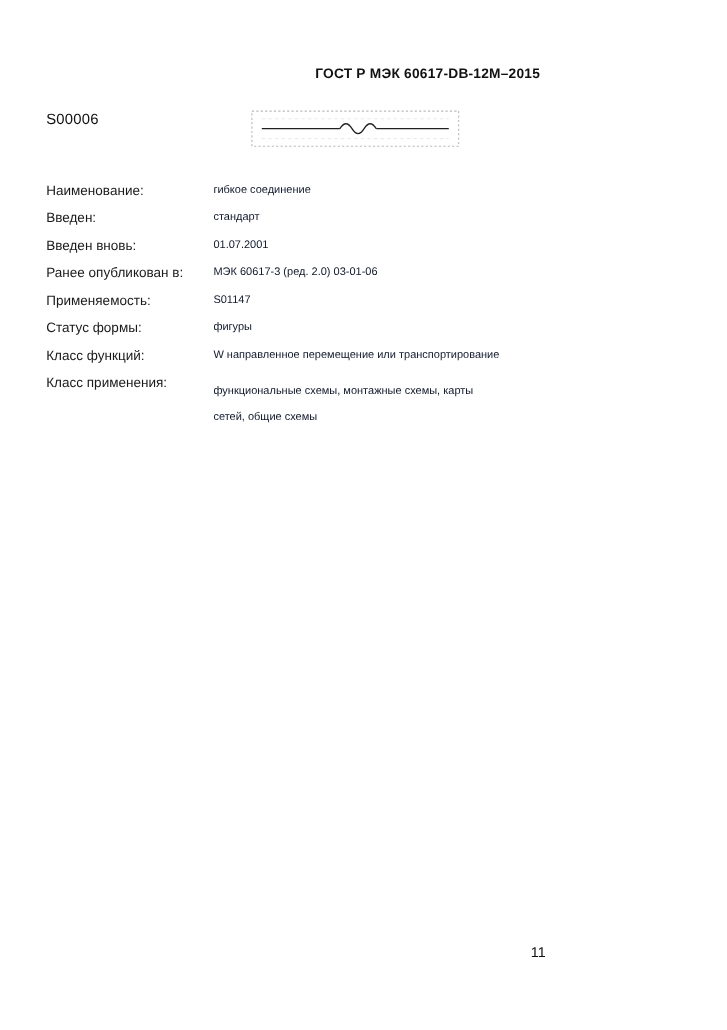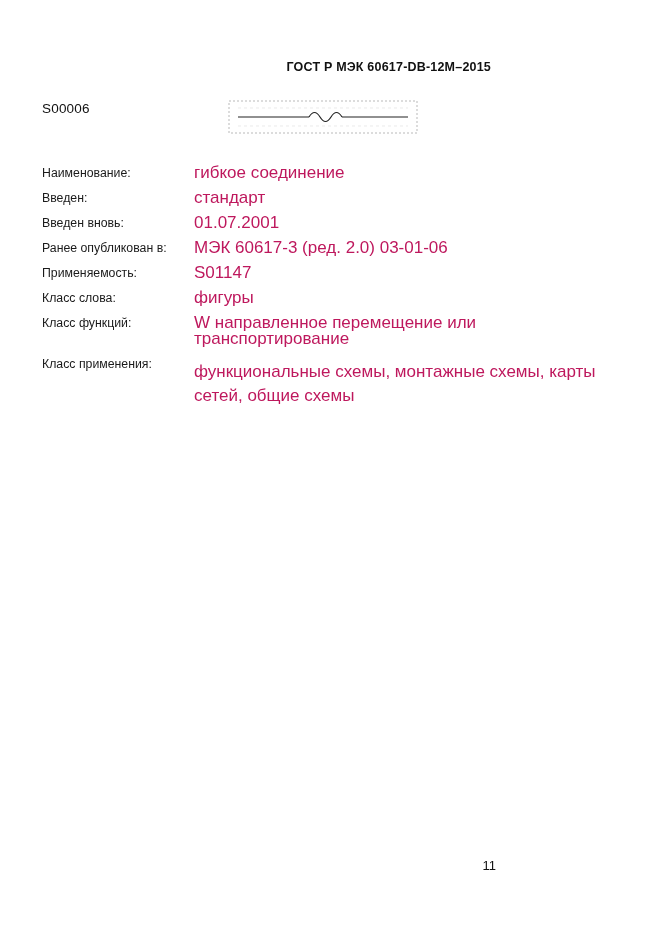--- a/index.html
+++ b/index.html
@@ -62,22 +62,22 @@
     margin-top: 15px;
   }
   .field-label {
     width: 152px;
     flex: 0 0 152px;
     font-size: 12.3px;
     color: #1a1a1a;
     line-height: 16px;
   }
   .field-value {
-    font-size: 17px;
-    color: #be185d;
+    font-size: 10px;
+    color: #0f172a;
     line-height: 16px;
   }
   .field-value .cont-line {
     display: block;
     margin-top: 8px;
   }
   .page-number {
     position: absolute;
     right: 73px;
     bottom: 63px;
@@ -132,21 +132,21 @@
       <div class="field-value">МЭК 60617-3 (ред. 2.0) 03-01-06</div>
     </div>
 
 
     <div class="field-row">
       <div class="field-label">Применяемость:</div>
       <div class="field-value">S01147</div>
     </div>
 
     <div class="field-row">
-      <div class="field-label">Класс слова:</div>
+      <div class="field-label">Статус формы:</div>
       <div class="field-value">фигуры</div>
     </div>
 
     <div class="field-row">
       <div class="field-label">Класс функций:</div>
       <div class="field-value">W направленное перемещение или транспортирование</div>
     </div>
 
     <div class="field-row">
       <div class="field-label">Класс применения:</div>

